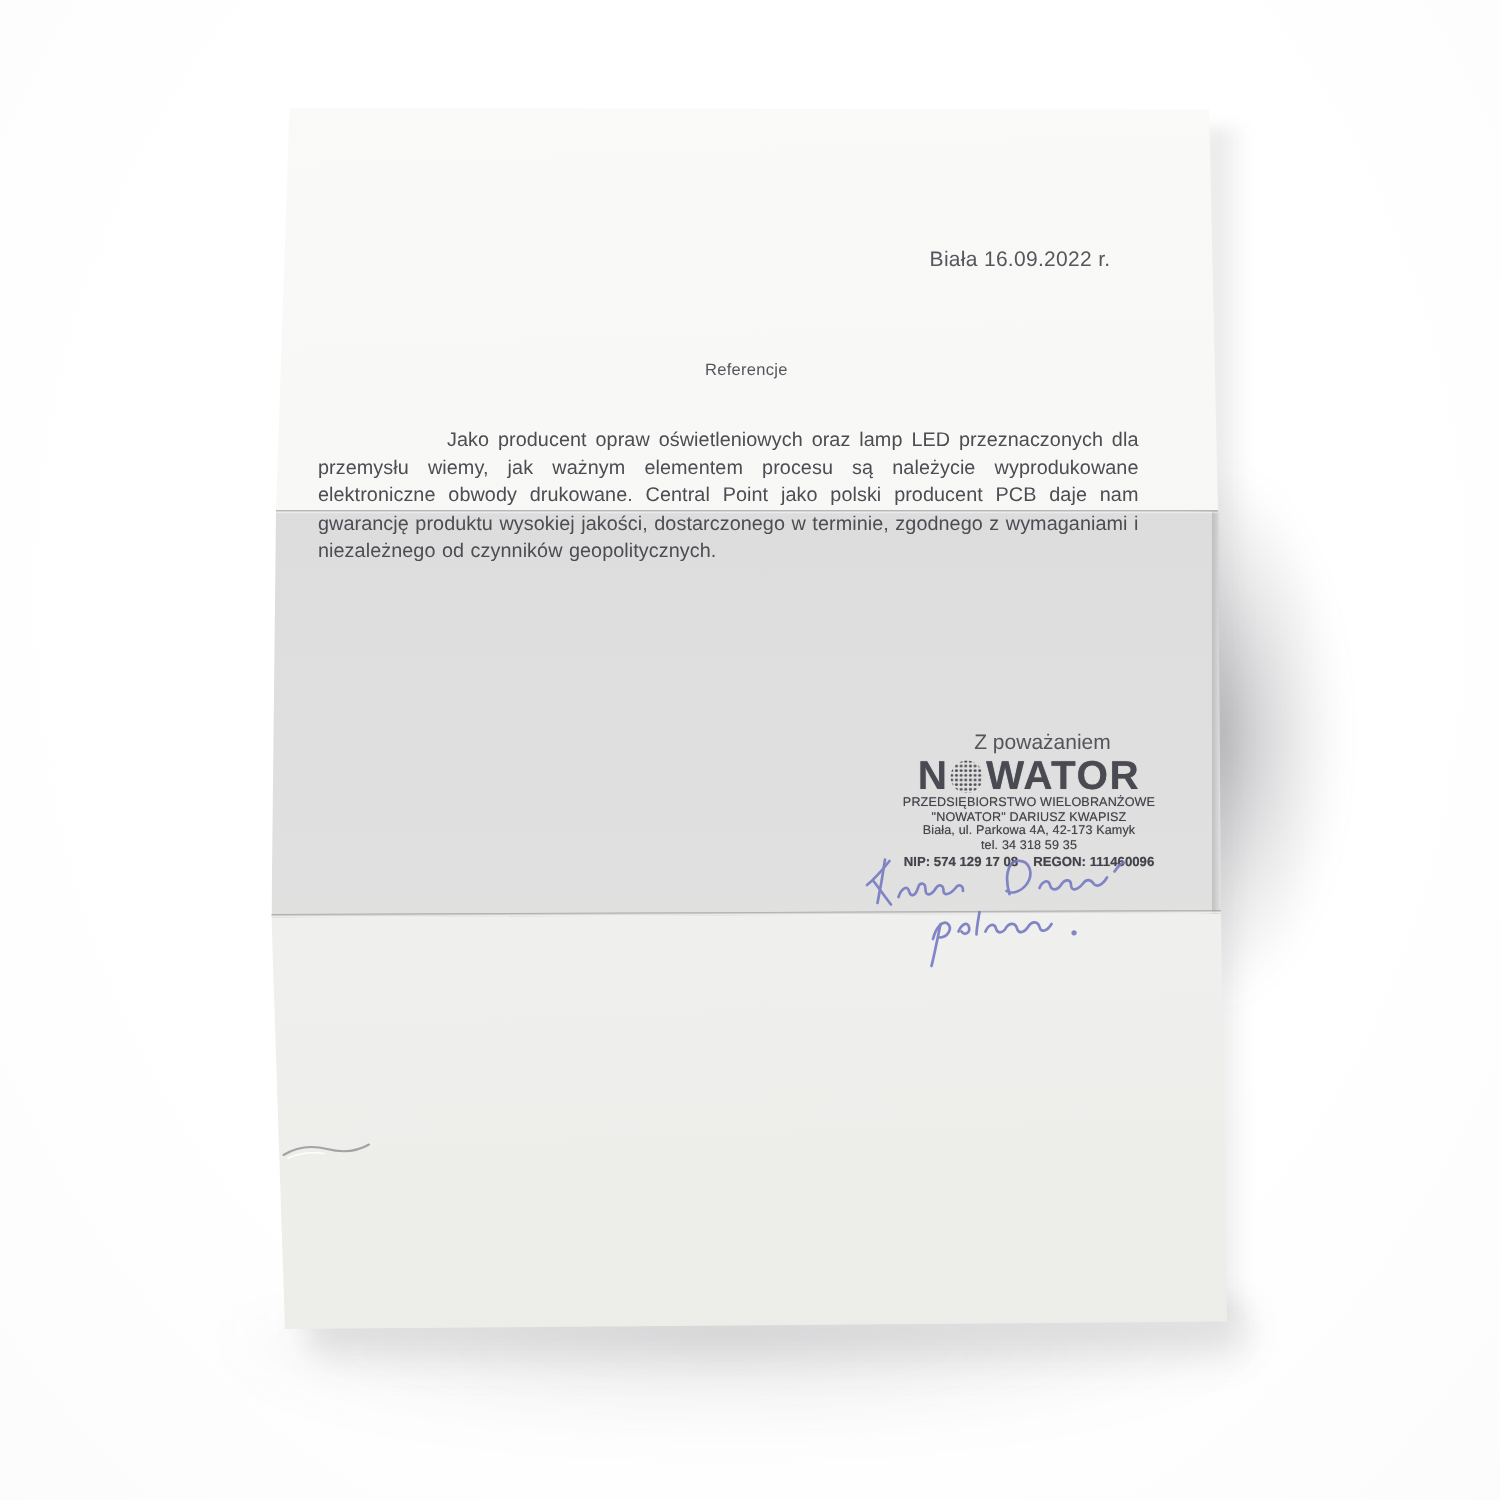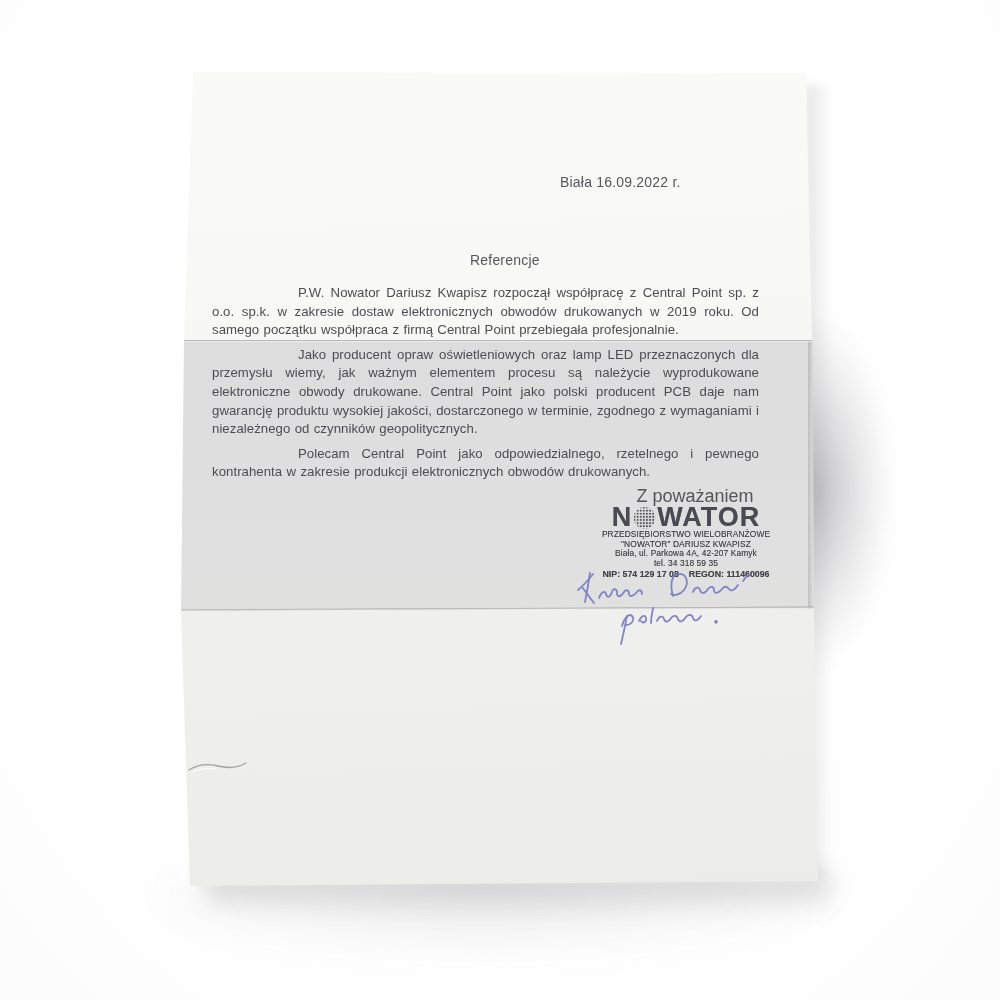--- a/index.html
+++ b/index.html
@@ -59,36 +59,36 @@
   }
   .crease-bottom{
     left:181px;top:608px;width:633px;height:2px;
     background:linear-gradient(180deg, rgba(115,115,118,0.55), rgba(255,255,255,0.85));
     transform:rotate(-0.25deg);
   }
   .tear-mark{left:188px;top:758px;width:66px;height:16px;}
 
   
   .date{
-    left:560px;top:174px;width:240px;text-align:left;
+    left:560px;top:164px;width:240px;text-align:center;
     font-size:14px;color:#56565c;letter-spacing:0.2px;
   }
   .title{
-    left:470px;top:252px;width:120px;
-    font-size:14px;color:#56565c;letter-spacing:0.2px;
+    left:470px;top:241px;width:120px;
+    font-size:11px;color:#56565c;letter-spacing:0.2px;
   }
   .body{
     left:212px;top:284px;width:547px;height:210px;
     font-size:13.2px;line-height:18.6px;color:#4c4c52;
     text-align:justify;letter-spacing:0.05px;word-spacing:0.6px;
   }
   .body p{position:static;margin:0 0 6px 0;text-indent:86px;}
   .closing{
     left:615px;top:486px;width:160px;text-align:center;
-    font-size:18px;color:#54545a;
+    font-size:14px;color:#54545a;
   }
 
   
   .stamp{
     left:596px;top:504px;width:180px;text-align:center;color:#43434b;
     text-shadow:0 0 0.5px rgba(67,67,75,0.55);
   }
   .stamp *{position:static;}
   .stamp-logo{
     display:flex;align-items:center;justify-content:center;
@@ -120,43 +120,41 @@
   <div class="crease-bottom"></div>
   <svg class="tear-mark" viewBox="0 0 66 16">
     <path d="M1,12 Q14,4 30,8 T58,5" fill="none" stroke="rgba(90,90,92,0.5)" stroke-width="1.4" stroke-linecap="round"></path>
     <path d="M4,14 Q16,9 28,11" fill="none" stroke="rgba(255,255,255,0.9)" stroke-width="1" stroke-linecap="round"></path>
   </svg>
 
   <div class="date">Biała 16.09.2022 r.</div>
   <div class="title">Referencje</div>
 
   <div class="body">
-    <p>P.W. Nowator Dariusz Kwapisz rozpoczął współpracę z Central Point sp. z o.o. sp.k. w zakresie dostaw elektronicznych obwodów drukowanych w 2019 roku. Od samego początku współpraca z firmą Central Point przebiegała profesjonalnie.</p>
     <p>Jako producent opraw oświetleniowych oraz lamp LED przeznaczonych dla przemysłu wiemy, jak ważnym elementem procesu są należycie wyprodukowane elektroniczne obwody drukowane. Central Point jako polski producent PCB daje nam gwarancję produktu wysokiej jakości, dostarczonego w terminie, zgodnego z wymaganiami i niezależnego od czynników geopolitycznych.</p>
-    <p>Polecam Central Point jako odpowiedzialnego, rzetelnego i pewnego kontrahenta w zakresie produkcji elektronicznych obwodów drukowanych.</p>
   </div>
 
   <div class="closing">Z poważaniem</div>
 
   <div class="stamp">
     <div class="stamp-logo">
       <span>N</span>
       <svg class="o-icon" width="23" height="23" viewBox="0 0 23 23">
         <defs>
           <pattern id="dots" width="3.1" height="3.1" patternUnits="userSpaceOnUse">
             <circle cx="1.55" cy="1.55" r="1" fill="#4e4e56"></circle>
           </pattern>
         </defs>
         <circle cx="11.5" cy="11.8" r="10.8" fill="url(#dots)"></circle>
       </svg>
       <span>WATOR</span>
     </div>
     <span class="stamp-line">PRZEDSIĘBIORSTWO WIELOBRANŻOWE</span>
     <span class="stamp-line">"NOWATOR" DARIUSZ KWAPISZ</span>
-    <span class="stamp-line">Biała, ul. Parkowa 4A, 42-207 Kamyk</span>
+    <span class="stamp-line">Biała, ul. Parkowa 4A, 42-173 Kamyk</span>
     <span class="stamp-line">tel. 34 318 59 35</span>
     <span class="stamp-idline">
       <span>NIP: 574 129 17 08</span><span class="gap"></span><span>REGON: 111460096</span>
     </span>
   </div>
 
   <svg class="signature" viewBox="0 0 205 86" role="img" aria-label="Kwapisz Dariusz — polecam.">
     <g fill="none" stroke-width="1.8" stroke-linecap="round" stroke-linejoin="round" opacity="0.9" stroke="#767ac2">
 
       <path d="M12,34 C14,24 16,12 17,5"></path>

